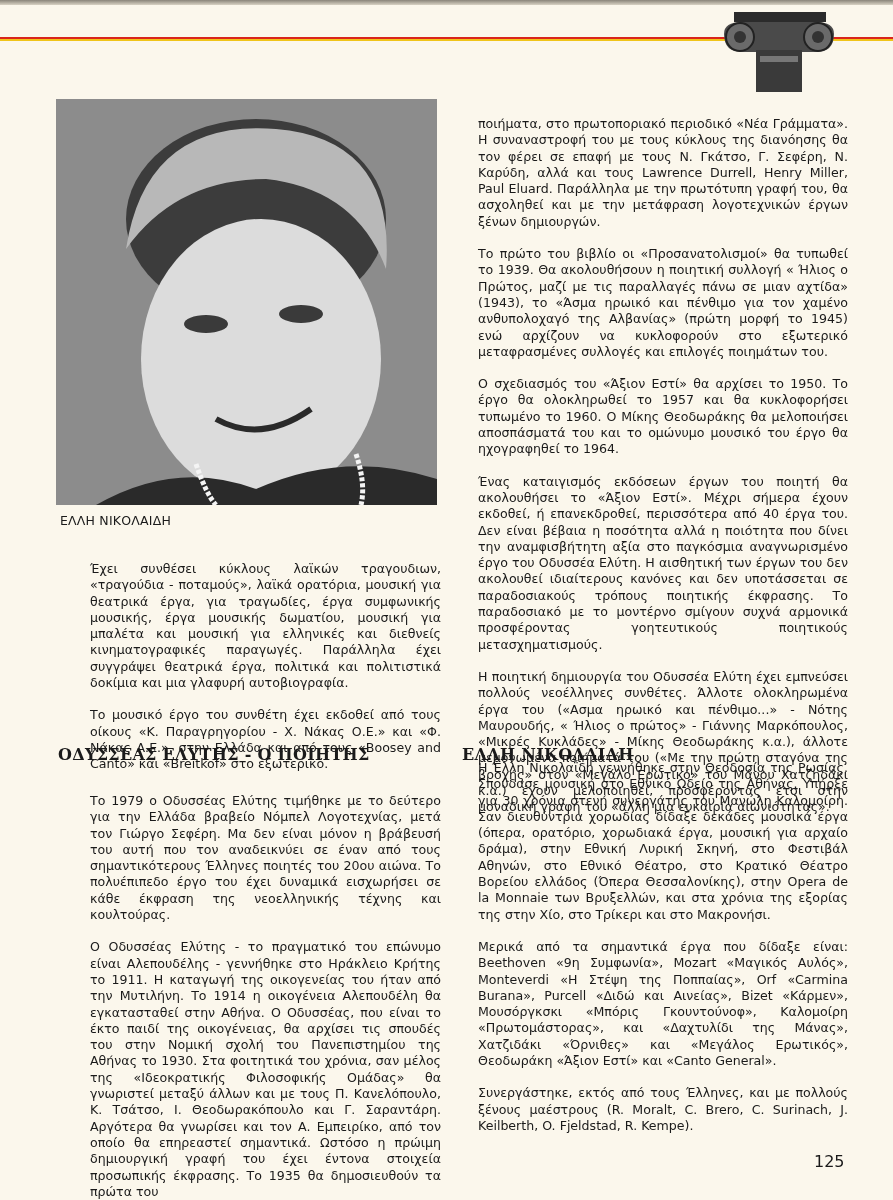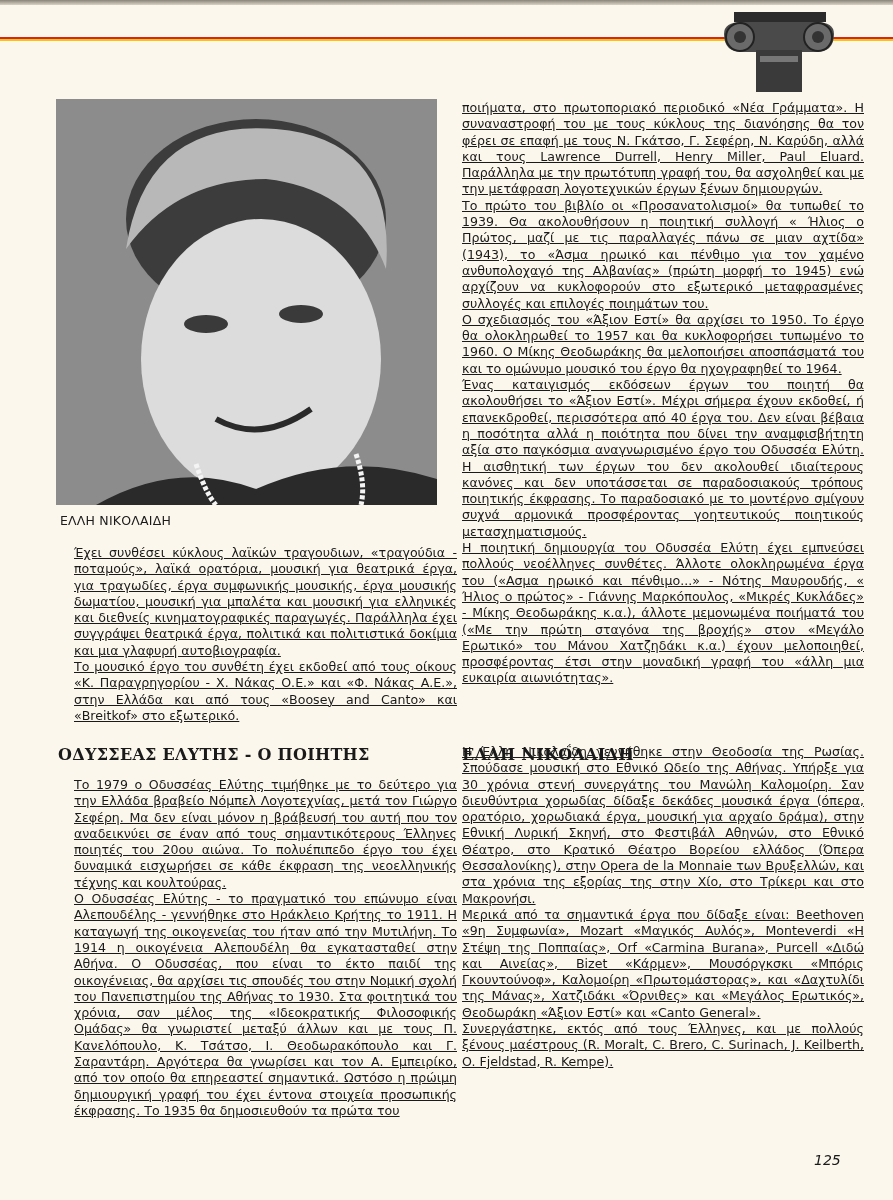--- a/index.html
+++ b/index.html
@@ -12,25 +12,25 @@
     .top-edge { position: absolute; left: 0; top: 0; width: 893px; height: 5px; background: linear-gradient(#8a857a, #d8d2c4); }
     .rule { position: absolute; left: 0; top: 37px; width: 893px; height: 4px;
       background: linear-gradient(#d9261c 0, #d9261c 60%, #f0c419 60%, #f0c419 100%); }
     .capital { position: absolute; left: 720px; top: 12px; width: 118px; height: 80px; }
     .photo { position: absolute; left: 56px; top: 99px; width: 381px; height: 406px;
       background: radial-gradient(ellipse 45% 52% at 52% 52%, #f2f2f2 0%, #cfcfcf 35%, #6e6e6e 62%, #8a8a8a 78%, #7a7a7a 100%);
       overflow: hidden; }
     .photo svg { width: 100%; height: 100%; display: block; }
     .caption { position: absolute; left: 60px; top: 513px; font-size: 12.5px; letter-spacing: 0.2px; }
     .col { position: absolute; font-size: 12.6px; line-height: 16.3px; text-align: justify; }
-    .col p { margin: 0; text-decoration: underline; }
+    .col p { margin: 16px; }
     .col-left { left: 74px; width: 383px; }
     .col-right { left: 462px; width: 402px; }
     .heading { position: absolute; font-family: "DejaVu Serif", serif; font-weight: bold; font-size: 16px; letter-spacing: 0.3px; }
-    .page-number { position: absolute; left: 814px; top: 1152px; font-size: 14px; font-style: italic; }
+    .page-number { position: absolute; left: 814px; top: 1152px; font-size: 16px; }
   </style>
 </head>
 <body>
 
 <div class="top-edge"></div>
 <div class="rule"></div>
 
 <div class="capital">
   <svg viewBox="0 0 118 80" width="118" height="80">
     <rect x="14" y="0" width="92" height="10" fill="#2b2b2b"></rect>

